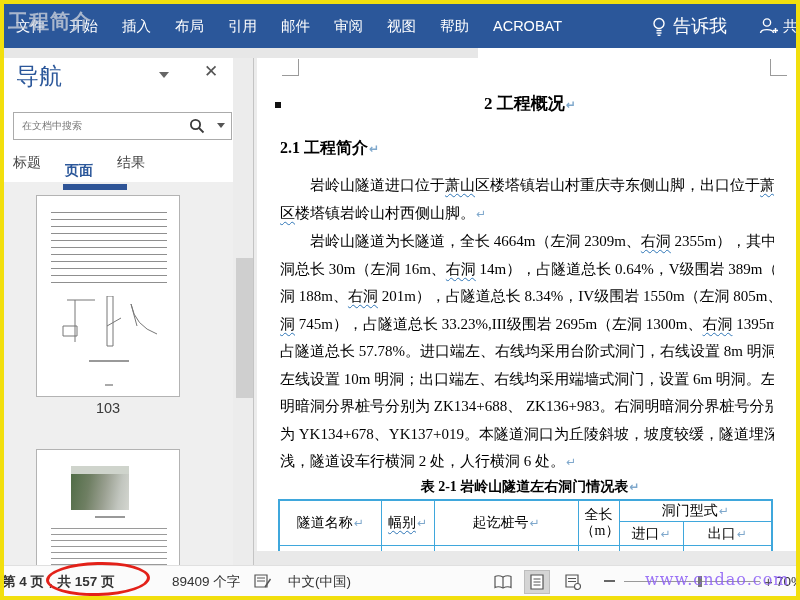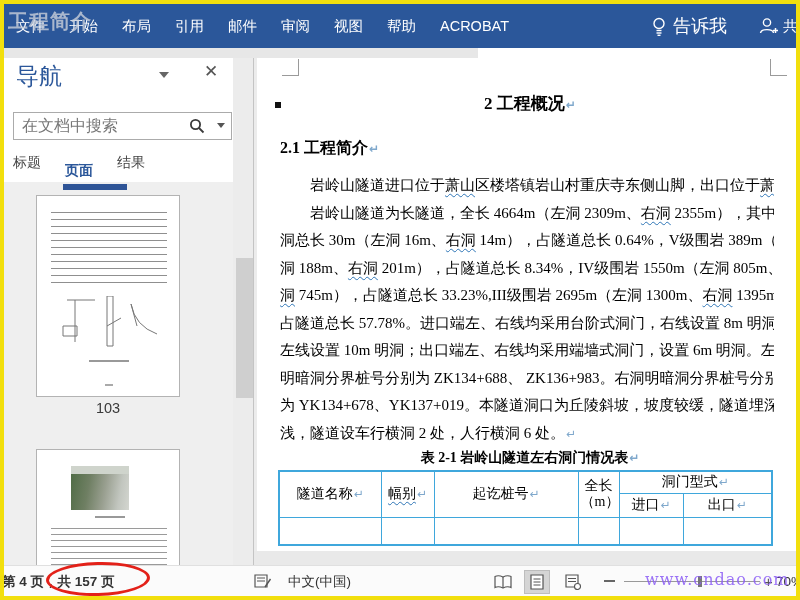--- a/index.html
+++ b/index.html
@@ -26,21 +26,21 @@
   
   .under-ribbon-band { position:absolute; left:0; top:44px; width:474px; height:10px; background:#E7E7E7; z-index:4; }
 
   
   .nav-pane { position:absolute; left:0; top:44px; width:249px; height:521px; background:#fff; z-index:3; }
   .nav-title { position:absolute; left:12px; top:13px; font-size:23px; color:#2B579A; }
   .nav-caret { position:absolute; left:155px; top:24px; width:0; height:0;
     border-left:5px solid transparent; border-right:5px solid transparent; border-top:6px solid #666; }
   .nav-close { position:absolute; left:200px; top:14px; font-size:17px; color:#555; line-height:20px; }
   .nav-search { position:absolute; left:9px; top:64px; width:219px; height:28px; border:1px solid #ABABAB; background:#fff; }
-  .nav-search .ph { position:absolute; left:8px; top:0; line-height:26px; font-size:16px; color:#777; }
+  .nav-search .ph { position:absolute; left:8px; top:0; line-height:26px; font-size:10px; color:#777; }
   .nav-search .mag { position:absolute; right:26px; top:5px; }
   .nav-search .dd { position:absolute; right:6px; top:10px; width:0; height:0;
     border-left:4px solid transparent; border-right:4px solid transparent; border-top:5px solid #555; }
   .nav-tabs { position:absolute; left:9px; top:106px; display:flex; gap:24px; }
   .ntab { font-size:14px; color:#444; padding-bottom:6px; }
   .ntab.active { color:#2B579A; font-weight:bold; border-bottom:3px solid #0369a1;margin-top:8px; }
   .nav-list { position:absolute; left:0; top:134px; width:249px; height:387px; background:#EFEFEF; overflow:hidden; }
   .sliver { position:absolute; left:59px; top:2px; width:64px; height:6px; background:#2F5597; }
   .thumb { position:absolute; left:32px; width:144px; background:#fff; border:1px solid #B3B3B3; }
   .thumb1 { top:13px; height:202px; }
@@ -112,20 +112,21 @@
     border:3px solid #E32119; border-radius:50%; transform:rotate(-1.5deg); z-index:60; }
   svg.icon line, svg.icon rect, svg.icon circle, svg.icon path { vector-effect:non-scaling-stroke; }
 </style>
 </head>
 <body>
 
 <div class="ribbon">
   <div class="rtabs" id="ribbon-tabs">
       <div class="rtab">文件</div>
       <div class="rtab">开始</div>
+      <div class="rtab">插入</div>
       <div class="rtab">布局</div>
       <div class="rtab">引用</div>
       <div class="rtab">邮件</div>
       <div class="rtab">审阅</div>
       <div class="rtab">视图</div>
       <div class="rtab">帮助</div>
       <div class="rtab">ACROBAT</div>
     </div>
   <div class="tellme">
     <span>
@@ -203,20 +204,21 @@
 <div class="nav-sep"></div>
 
 <div class="doc-area">
   <div class="crop crop-tl"></div>
   <div class="crop crop-tr"></div>
   <div class="doc-bullet"></div>
   <div class="doc-flow" id="doc-flow">
       <div class="b-h1"><span>2  工程概况</span><span class="pm">↵</span></div>
       <div class="b-h2"><span>2.1  工程简介</span><span class="pm">↵</span></div>
       <div class="b-line indent"><span>岩岭山隧道进口位于</span><span class="wavy">萧山</span><span>区楼塔镇岩山村重庆寺东侧山脚，出口位于</span><span class="wavy">萧山</span></div>
+      <div class="b-line"><span class="wavy">区</span><span>楼塔镇岩岭山村西侧山脚。</span><span class="pm">↵</span></div>
       <div class="b-line indent"><span>岩岭山隧道为长隧道，全长 4664m（左洞 2309m、</span><span class="wavy">右洞</span><span> 2355m），其中明</span></div>
       <div class="b-line"><span>洞总长 30m（左洞 16m、</span><span class="wavy">右洞</span><span> 14m），占隧道总长 0.64%，V级围岩 389m（左</span></div>
       <div class="b-line"><span>洞 188m、</span><span class="wavy">右洞</span><span> 201m），占隧道总长 8.34%，IV级围岩 1550m（左洞 805m、</span></div>
       <div class="b-line"><span class="wavy">洞</span><span> 745m），占隧道总长 33.23%,III级围岩 2695m（左洞 1300m、</span><span class="wavy">右洞</span><span> 1395m），</span></div>
       <div class="b-line"><span>占隧道总长 57.78%。进口端左、右线均采用台阶式洞门，右线设置 8m 明洞，</span></div>
       <div class="b-line"><span>左线设置 10m 明洞；出口端左、右线均采用端墙式洞门，设置 6m 明洞。左洞</span></div>
       <div class="b-line"><span>明暗洞分界桩号分别为 ZK134+688、 ZK136+983。右洞明暗洞分界桩号分别</span></div>
       <div class="b-line"><span>为 YK134+678、YK137+019。本隧道洞口为丘陵斜坡，坡度较缓，隧道埋深较</span></div>
       <div class="b-line"><span>浅，隧道设车行横洞 2 处，人行横洞 6 处。</span><span class="pm">↵</span></div>
       <div class="b-cap"><span>表 2-1  岩岭山隧道左右洞门情况表</span><span class="pm">↵</span></div>
@@ -253,20 +255,21 @@
             <td></td>
           </tr>
         </tbody>
       </table>
     </div>
 </div>
 <div class="doc-bottom-band"></div>
 
 <div class="status-bar">
   <div class="sb sb-page">第 4 页，共 157 页</div>
+  <div class="sb sb-words">89409 个字</div>
   <div class="sb sb-proof">
     <svg class="icon" width="18" height="15" viewBox="0 0 18 15">
       <rect x="1" y="1" width="12" height="12" fill="none" stroke="#555" stroke-width="1.2"></rect>
       <line x1="3" y1="4" x2="11" y2="4" stroke="#555" stroke-width="1"></line>
       <line x1="3" y1="7" x2="11" y2="7" stroke="#555" stroke-width="1"></line>
       <line x1="16.5" y1="5" x2="11" y2="13" stroke="#555" stroke-width="1.4"></line>
     </svg>
   </div>
   <div class="sb sb-lang">中文(中国)</div>
 

